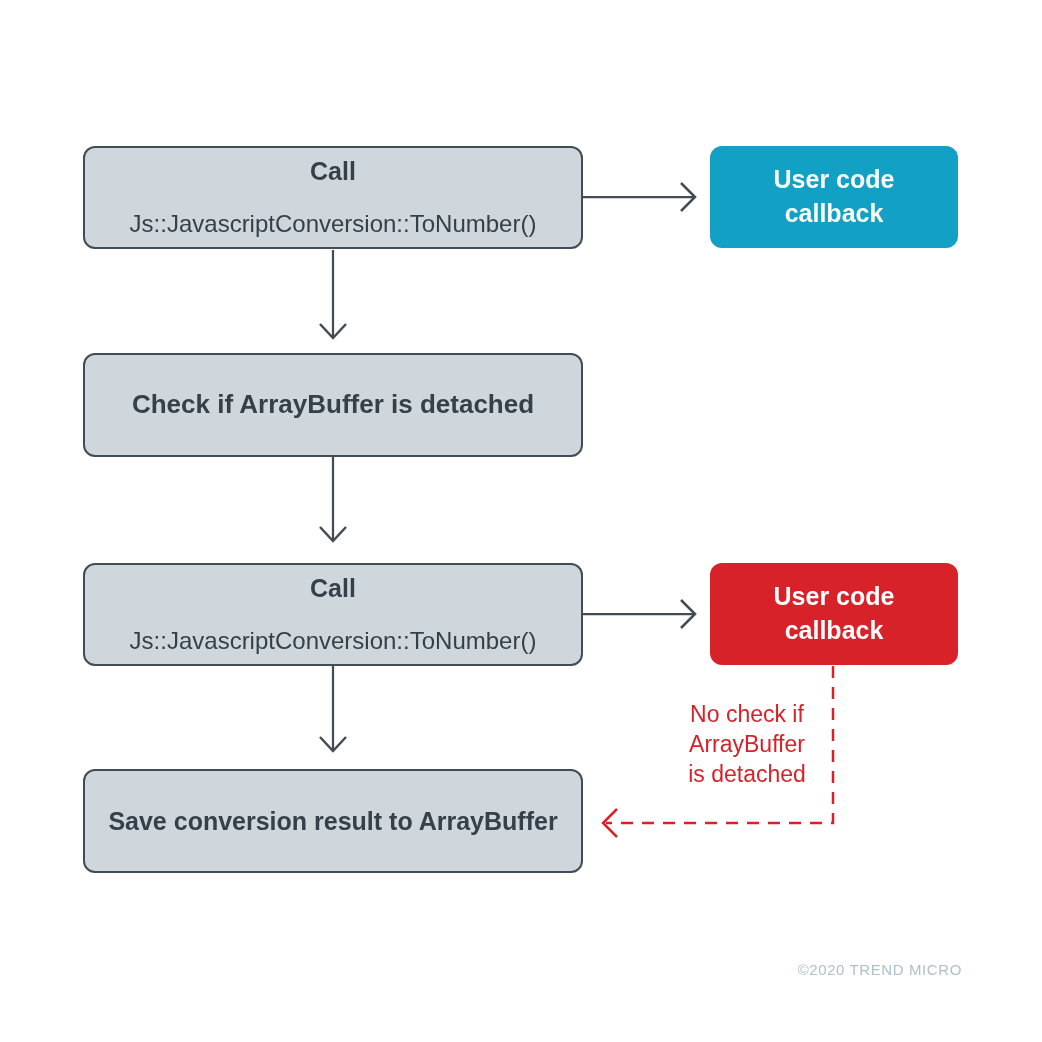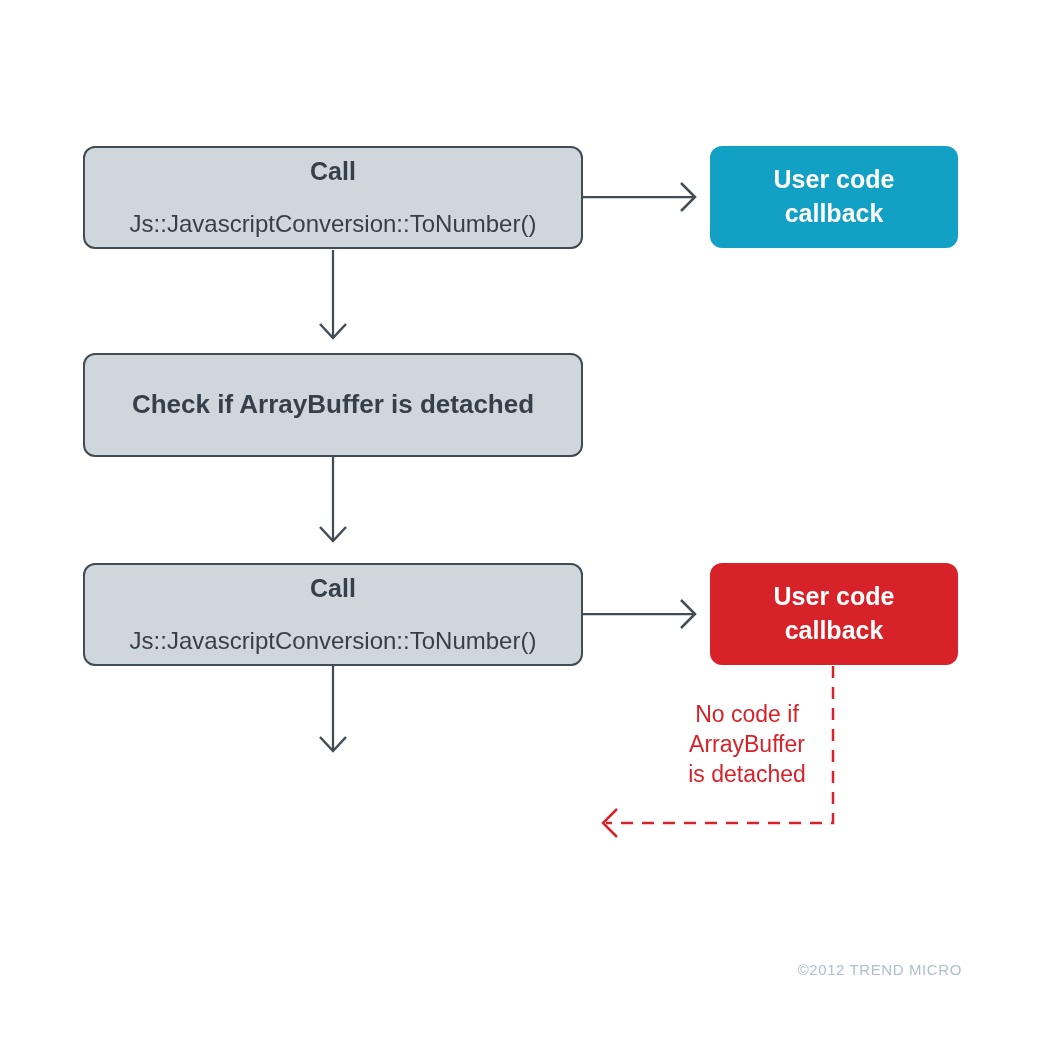--- a/index.html
+++ b/index.html
@@ -156,18 +156,21 @@
 
   <div class="node pos-step3">
     <div class="node-title">Call</div>
     <div class="node-sub">Js::JavascriptConversion::ToNumber()</div>
   </div>
 
   <div class="callback pos-cb2">
     <span>User code callback</span>
   </div>
 
+  <div class="node pos-step4">
+    <div class="node-label" style="font-size:25px;">Save conversion result to ArrayBuffer</div>
+  </div>
 
-  <div class="warning-note">No code if ArrayBuffer is detached</div>
+  <div class="warning-note">No check if ArrayBuffer is detached</div>
 
-  <div class="copyright">©2012 TREND MICRO</div>
+  <div class="copyright">©2020 TREND MICRO</div>
 
 </div>
 
 </body></html>

